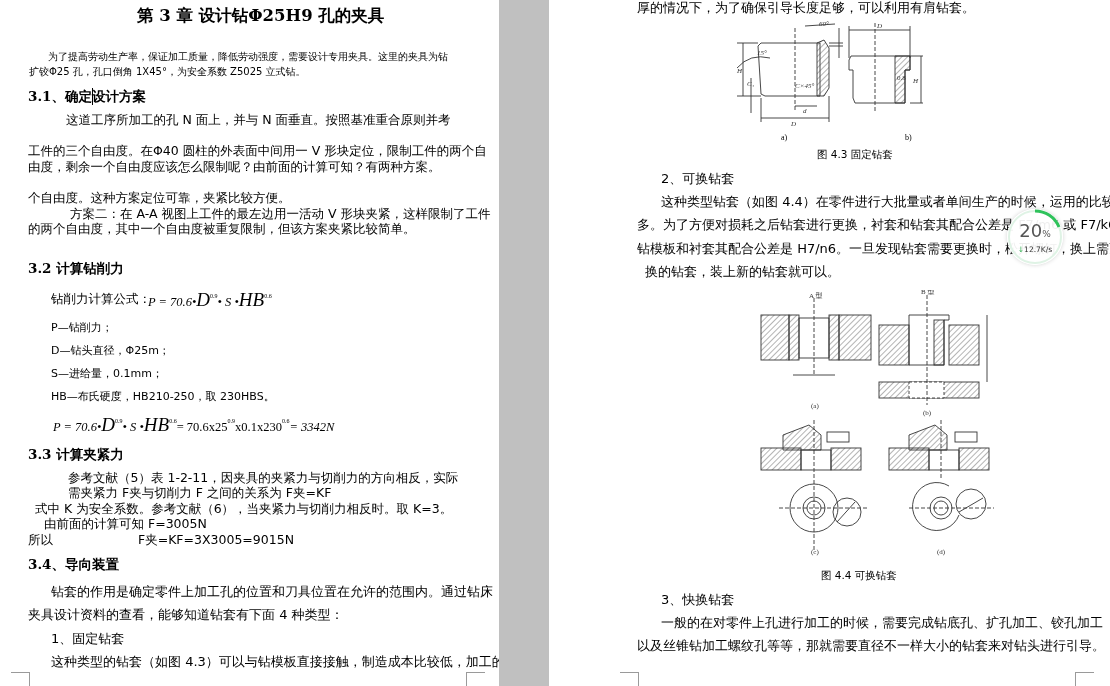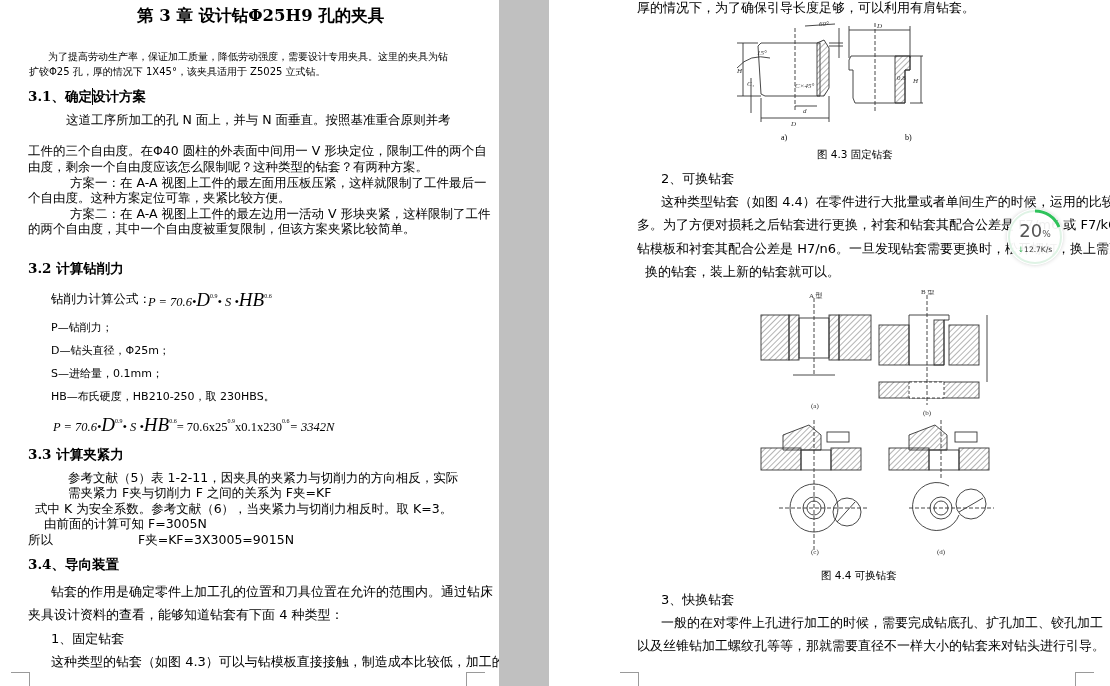--- a/index.html
+++ b/index.html
@@ -32,29 +32,28 @@
   .widget .spd { position:absolute; left:0; width:56px; top:36px; text-align:center; font-size:7.5px; color:#333; }
   .widget .spd b { color:#2fae4e; font-weight:normal; }
 </style>
 </head>
 <body>
 
 <div class="page" id="page-left">
   <div class="t h1" style="left:137px;top:8px;">第 3 章  设计钻Φ25H9 孔的夹具</div>
 
   <div class="t small" style="left:48px;top:49px;">为了提高劳动生产率，保证加工质量，降低劳动强度，需要设计专用夹具。这里的夹具为钻</div>
-  <div class="t small" style="left:29px;top:64px;">扩铰Φ25 孔，厚的情况下 1X45°，该夹具适用于 Z5025 立式钻。</div>
+  <div class="t small" style="left:29px;top:64px;">扩铰Φ25 孔，孔口倒角 1X45°，为安全系数 Z5025 立式钻。</div>
 
   <div class="t h2" style="left:28px;top:88px;">3.1、确定设计方案</div>
   <div class="cursor" style="left:92px;top:88px;"></div>
 
   <div class="t" style="left:66px;top:112px;">这道工序所加工的孔 N 面上，并与 N 面垂直。按照基准重合原则并考</div>
   <div class="t" style="left:28px;top:143px;">工件的三个自由度。在Φ40 圆柱的外表面中间用一 V 形块定位，限制工件的两个自</div>
-  <div class="t" style="left:28px;top:159px;">由度，剩余一个自由度应该怎么限制呢？这种类型的钻套？有两种方案。</div>
-  <div class="t" style="left:70px;top:175px;">方案一：在 A-A 视图上工件的最左面用压板压紧，这样就限制了工件最后一</div>
+  <div class="t" style="left:28px;top:159px;">由度，剩余一个自由度应该怎么限制呢？由前面的计算可知？有两种方案。</div>
   <div class="t" style="left:70px;top:206px;">方案二：在 A-A 视图上工件的最左边用一活动 V 形块夹紧，这样限制了工件</div>
   <div class="t" style="left:28px;top:190px;">个自由度。这种方案定位可靠，夹紧比较方便。</div>
   <div class="t" style="left:28px;top:221px;">的两个自由度，其中一个自由度被重复限制，但该方案夹紧比较简单。</div>
 
   <div class="t h2" style="left:28px;top:260px;">3.2    计算钻削力</div>
 
   <div class="t" style="left:51px;top:291px;">钻削力计算公式：</div>
   <div class="t f" style="left:148px;top:285px;line-height:22px;">
     <span>P = 70.6•</span><span class="big">D</span><sup>0.9</sup><span>• S •</span><span class="big">HB</span><sup>0.6</sup>
   </div>

